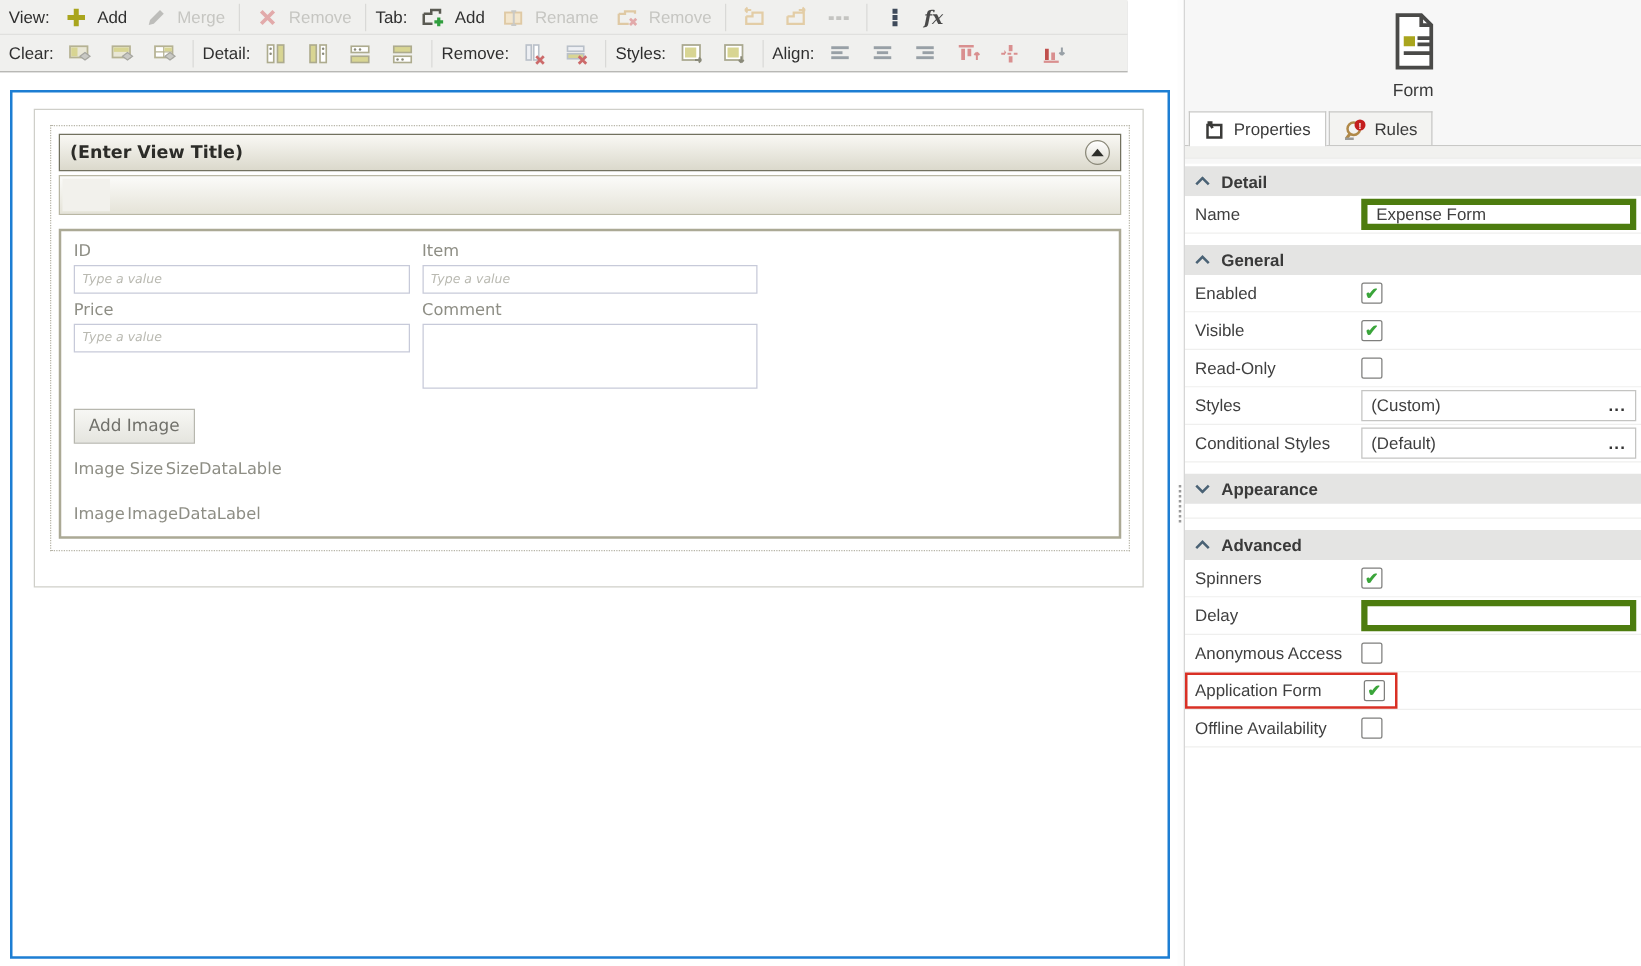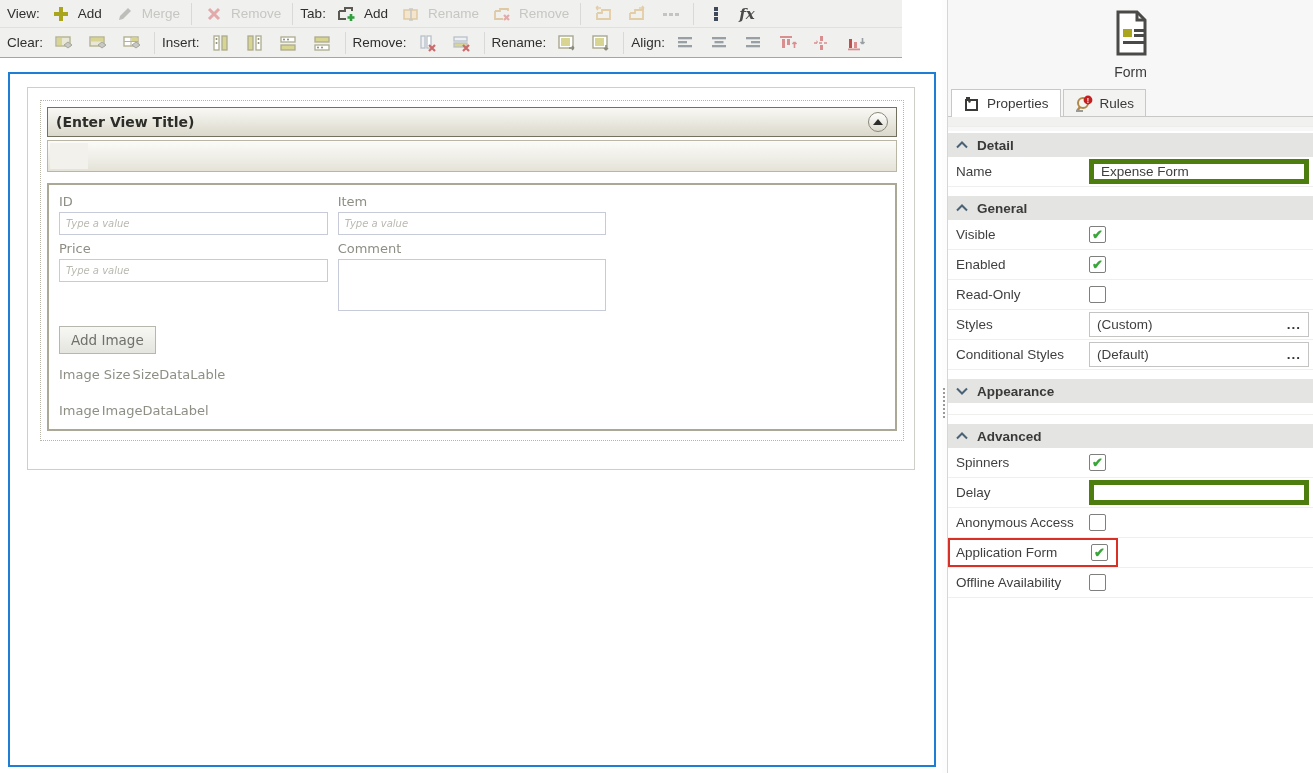--- a/index.html
+++ b/index.html
@@ -208,21 +208,21 @@
         <span class="tb-ico">
           <svg width="20" height="18" viewBox="0 0 20 18">
               <rect x="2" y="3" width="14" height="9" fill="#fff" stroke="#b5b293" stroke-width="1.4"></rect>
               <path d="M2 7.5h14M9 3v9" stroke="#b5b293"></path>
               <rect x="9.5" y="4" width="6" height="3" fill="#d8d593"></rect>
               <path d="M10 11l4-3 4 3-4 3z" fill="#c9c9c4" stroke="#a6a6a0"></path>
             </svg>
         </span>
       </div>
       <div class="tb-sep"></div>
-      <span class="tb-label">Insert:</span>
+      <span class="tb-label">Detail:</span>
       <div class="tb-btn">
         <span class="tb-ico">
           <svg width="20" height="18" viewBox="0 0 20 18">
               <rect x="3" y="2" width="5" height="14" fill="#fff" stroke="#adab8e" stroke-width="1.3"></rect>
               <rect x="11" y="2" width="5" height="14" fill="#d8d593" stroke="#adab8e" stroke-width="1.3"></rect>
               <circle cx="5.5" cy="5" r="1" fill="#8a8a7a"></circle>
               <circle cx="5.5" cy="9" r="1" fill="#8a8a7a"></circle>
             </svg>
         </span>
       </div>
@@ -270,21 +270,21 @@
       <div class="tb-btn">
         <span class="tb-ico">
           <svg width="20" height="18" viewBox="0 0 20 18">
               <rect x="2" y="3" width="13" height="4" fill="#eef0f4" stroke="#b9c0c9" stroke-width="1.3"></rect>
               <rect x="2" y="9" width="13" height="4" fill="#d8d593" stroke="#b9c0c9" stroke-width="1.3"></rect>
               <path d="M11 11l6 6M17 11l-6 6" stroke="#cc6a6a" stroke-width="2.2" fill="none"></path>
             </svg>
         </span>
       </div>
       <div class="tb-sep"></div>
-      <span class="tb-label">Rename:</span>
+      <span class="tb-label">Styles:</span>
       <div class="tb-btn">
         <span class="tb-ico">
           <svg width="20" height="18" viewBox="0 0 20 18">
               <rect x="2" y="2" width="14" height="12" fill="#fff" stroke="#a9a88f" stroke-width="1.4"></rect>
               <rect x="4" y="4" width="9" height="8" fill="#d8d593"></rect>
               <path d="M12 14h5m0 0l-2-2m2 2l-2 2" stroke="#8a8a7a" stroke-width="1.5" fill="none"></path>
             </svg>
         </span>
       </div>
       <div class="tb-btn">
@@ -464,25 +464,25 @@
       <input class="txt-input" type="text" value="Expense Form" style="">
     </div>
 
     <div class="sec-header">
       <svg width="12" height="8" viewBox="0 0 12 8">
           <path d="M1 6.5L6 1.5l5 5" fill="none" stroke="#4a6275" stroke-width="2"></path>
         </svg>
       <span class="sec-title">General</span>
     </div>
     <div class="prow">
+      <span class="plabel">Enabled</span>
+      <span class="checkbox checked"></span>
+    </div>
+    <div class="prow">
       <span class="plabel">Visible</span>
-      <span class="checkbox checked"></span>
-    </div>
-    <div class="prow">
-      <span class="plabel">Enabled</span>
       <span class="checkbox checked"></span>
     </div>
     <div class="prow">
       <span class="plabel">Read-Only</span>
       <span class="checkbox"></span>
     </div>
     <div class="prow">
       <span class="plabel">Styles</span>
       <div class="picker">
         <span>(Custom)</span>

